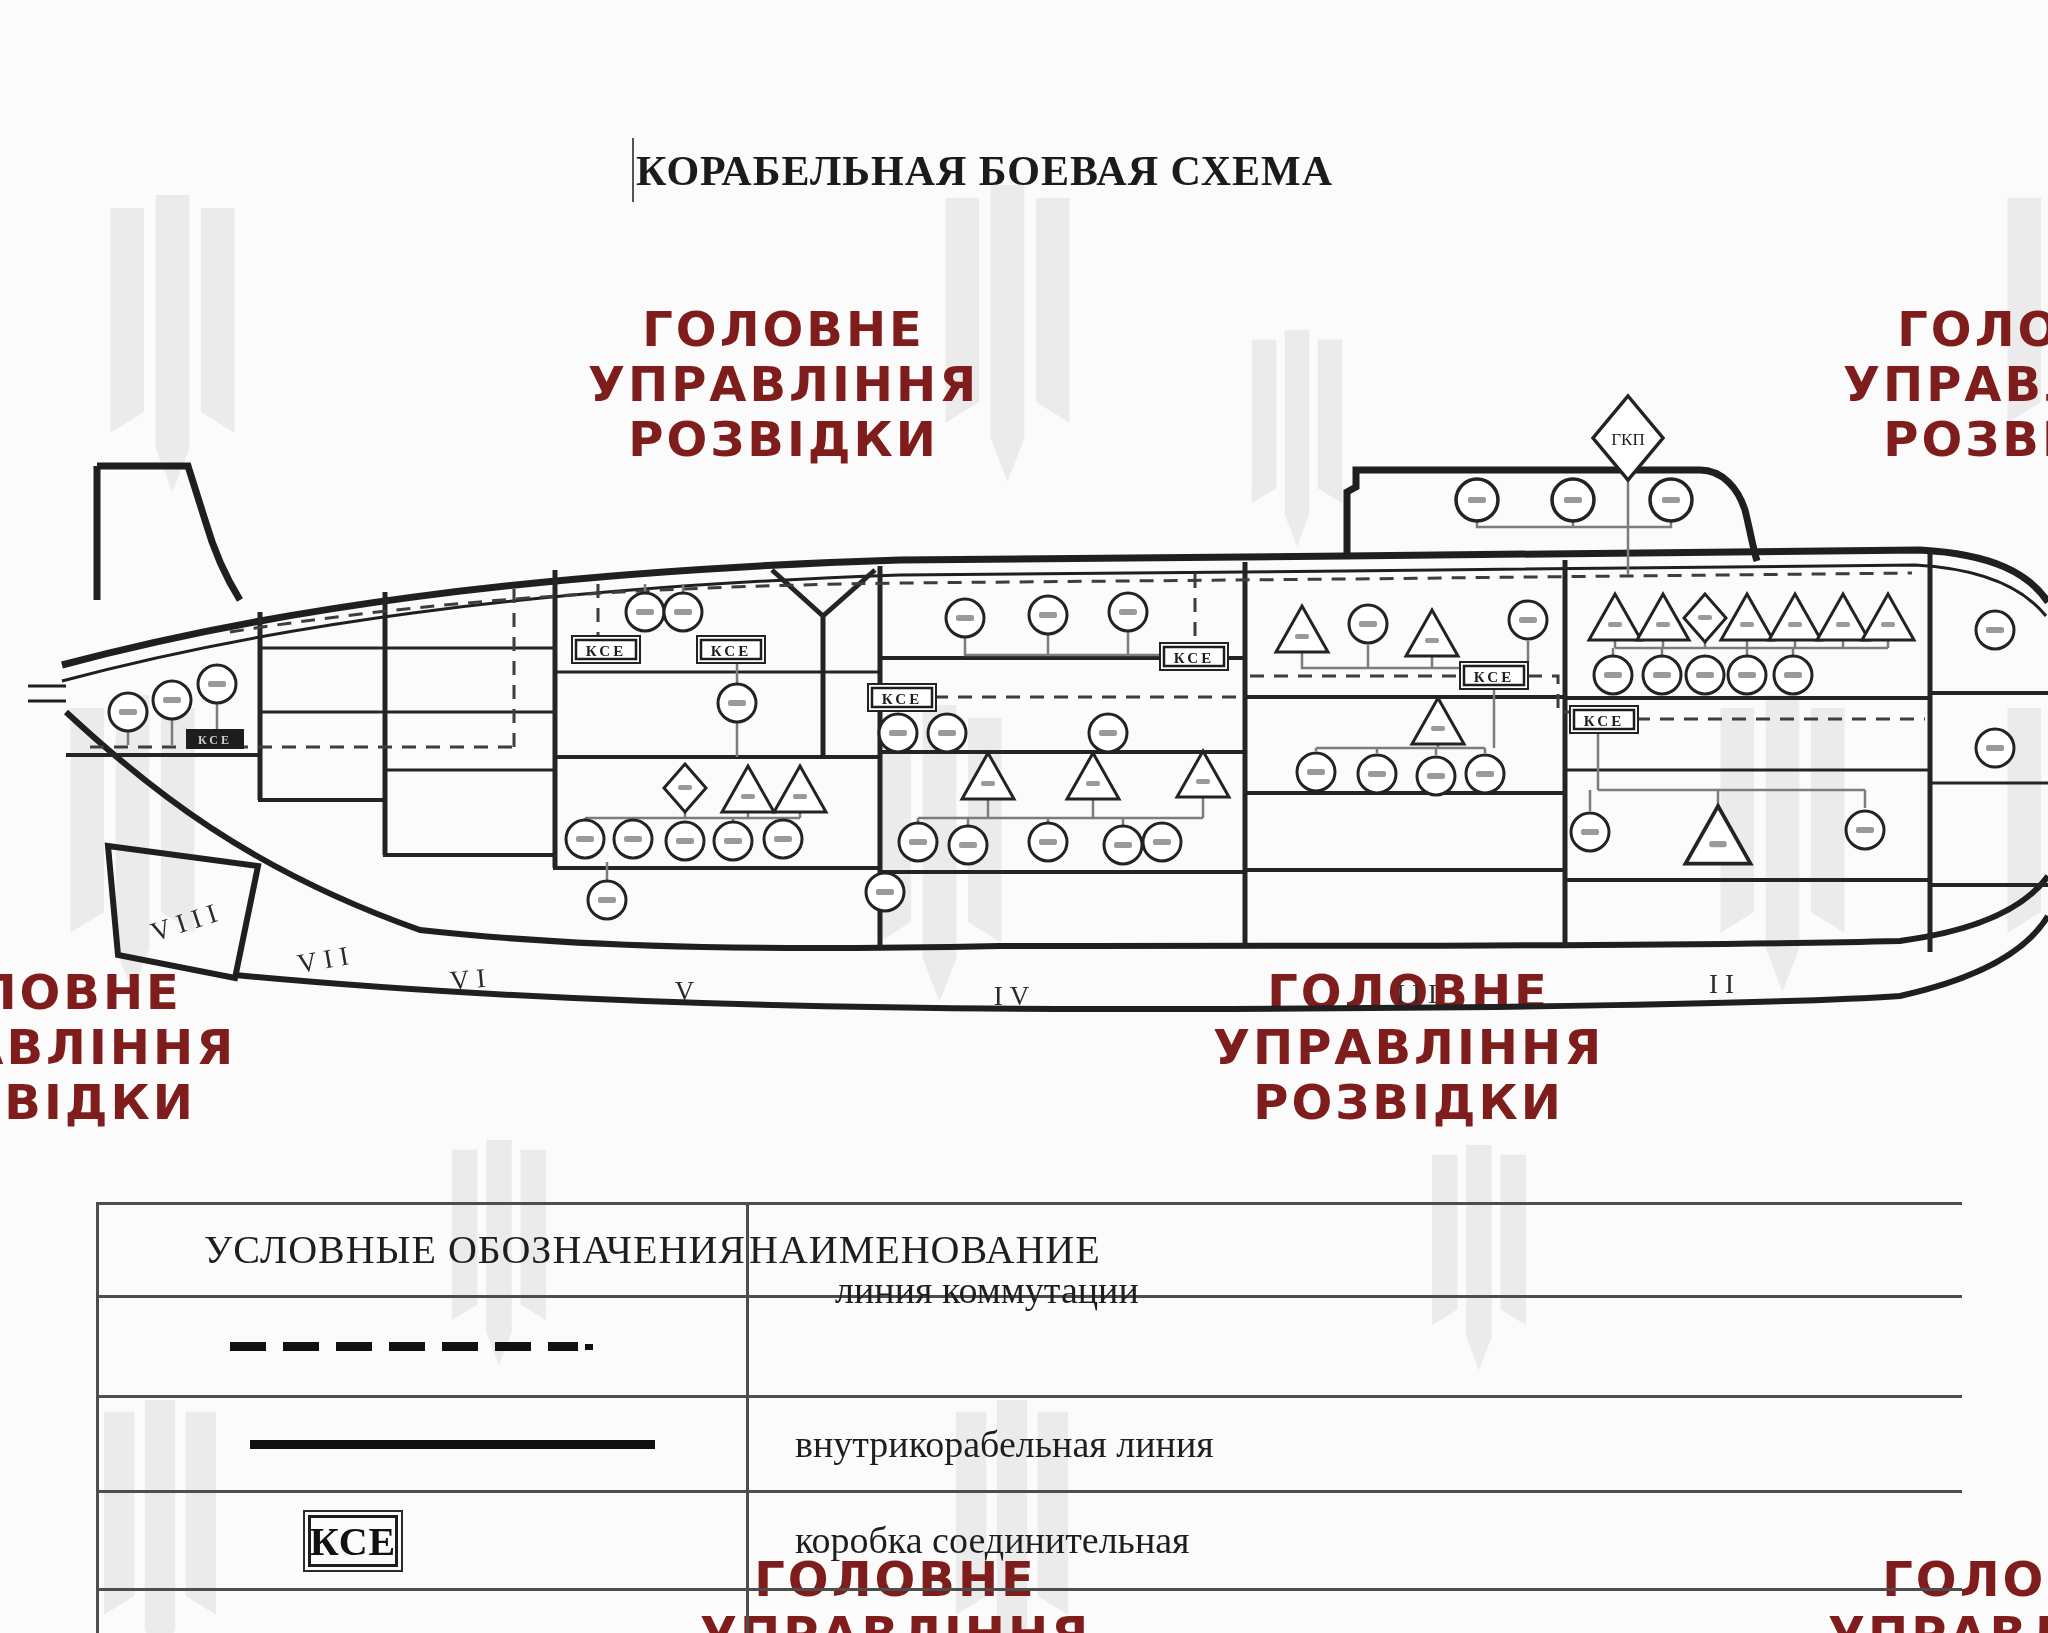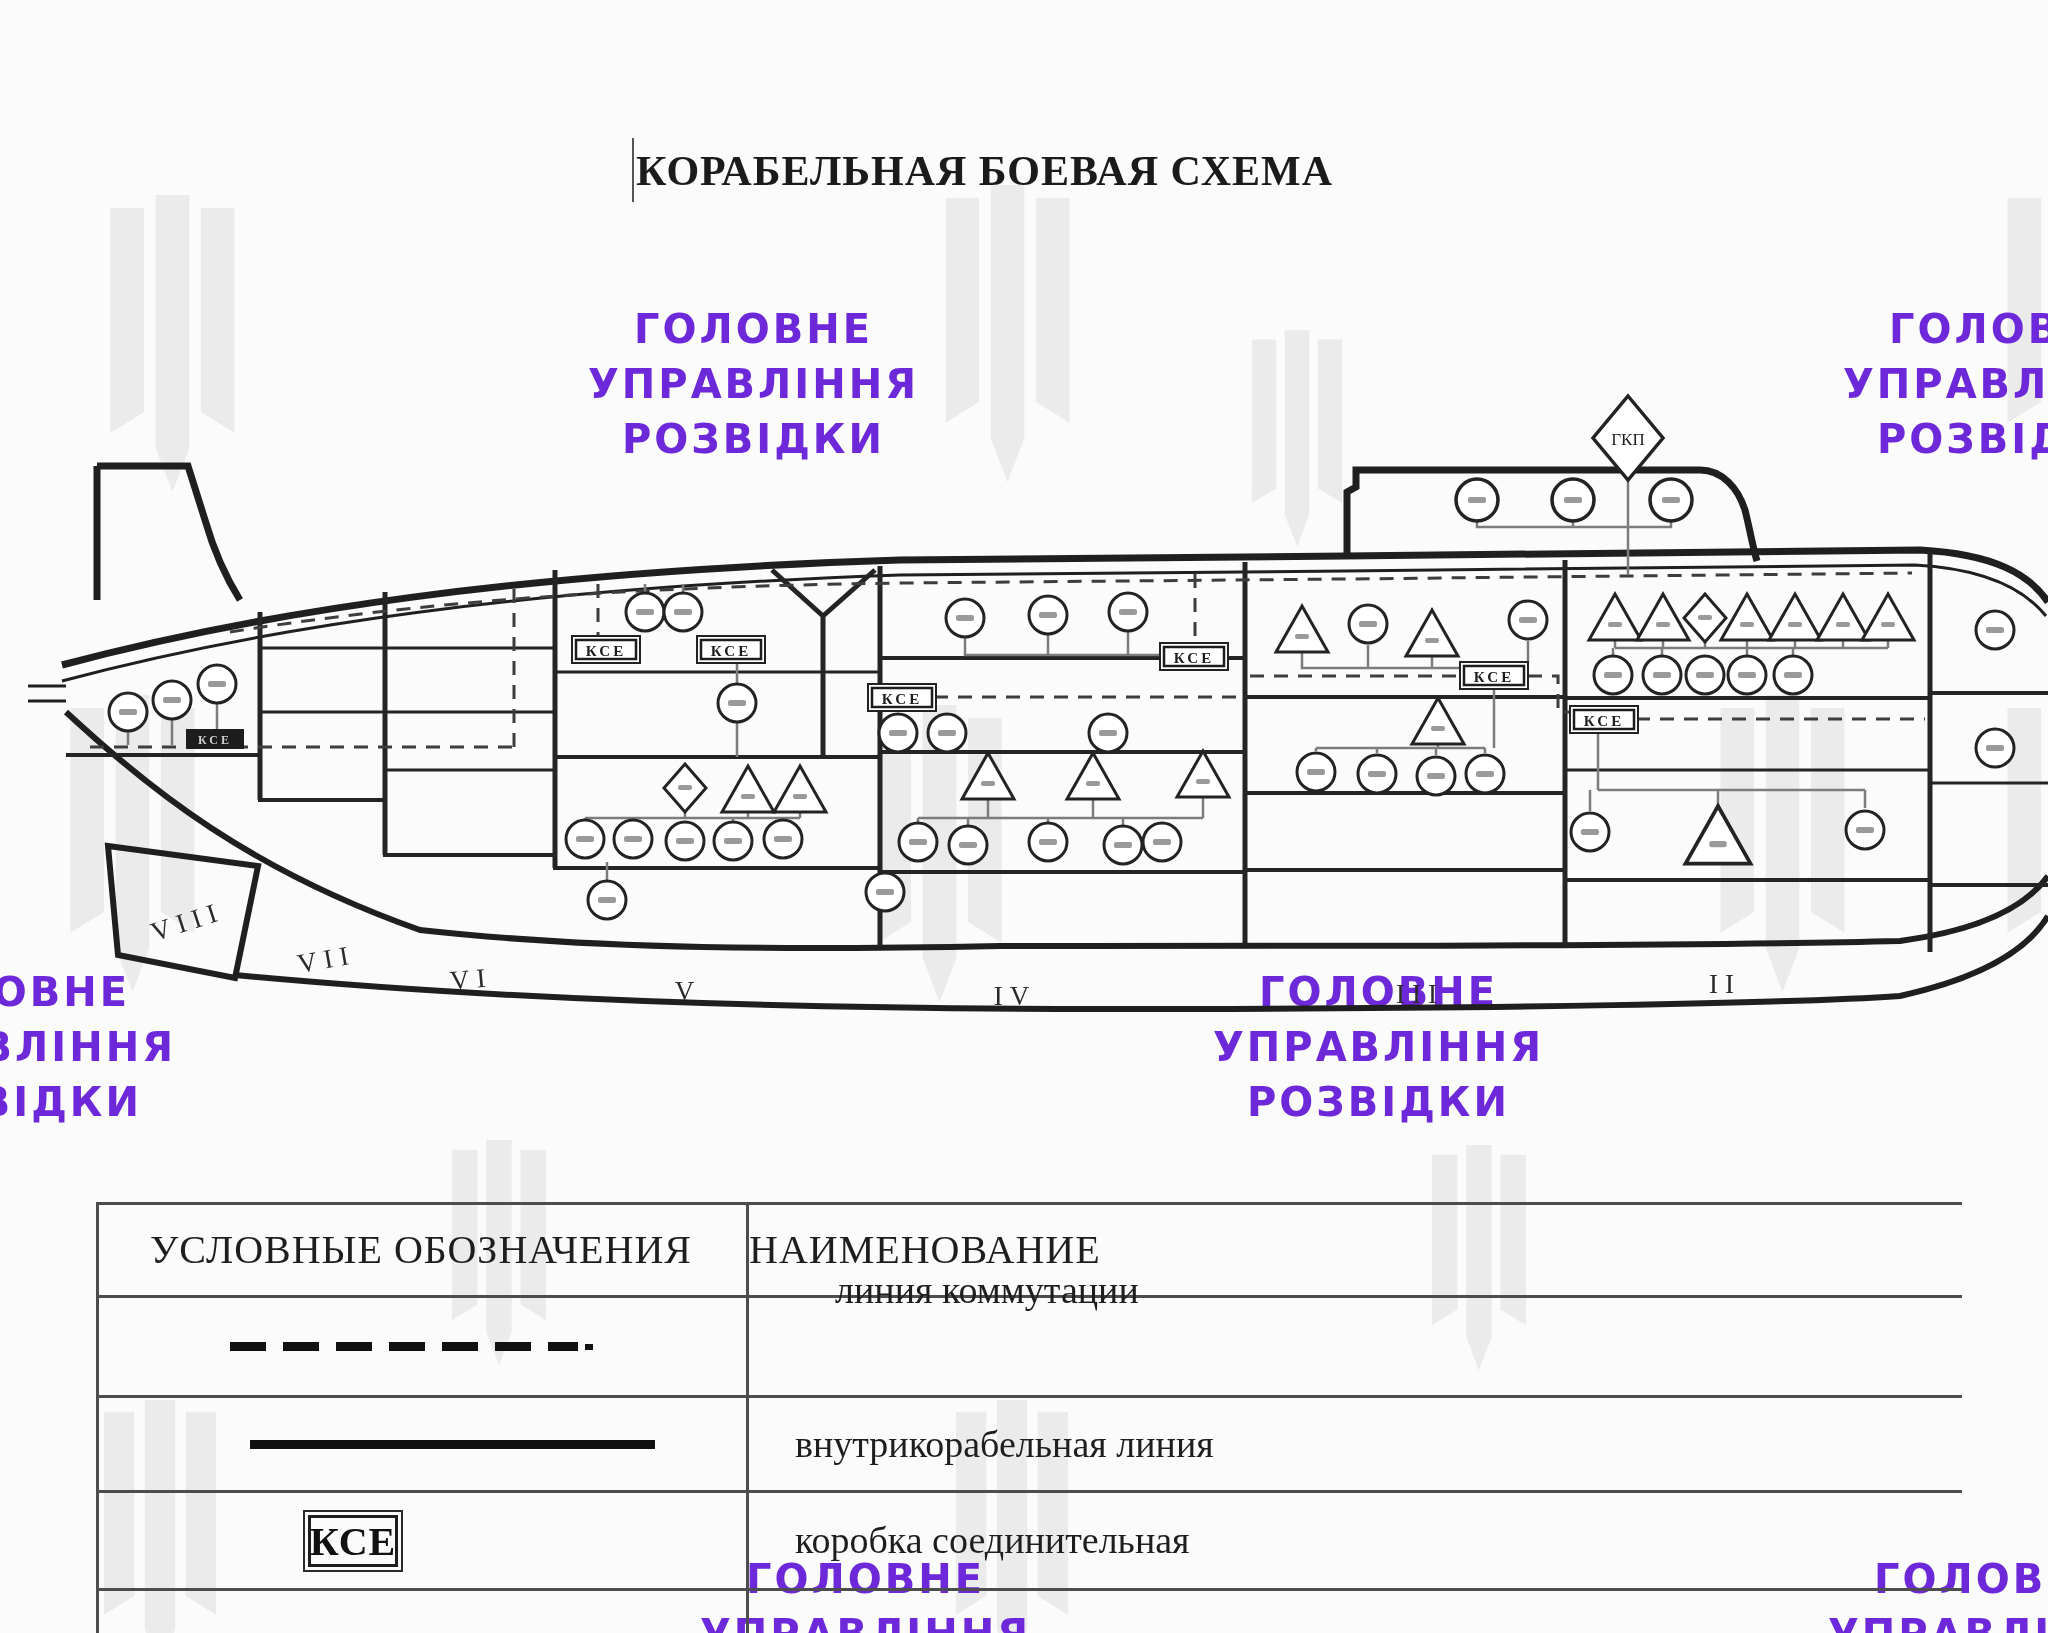--- a/index.html
+++ b/index.html
@@ -11,22 +11,22 @@
   
   #title{
     left:636px;top:140px;width:900px;height:62px;
     font-size:42px;font-weight:bold;letter-spacing:1px;white-space:nowrap;
     display:flex;align-items:center;color:#1b1b1b;
   }
   #title-caret{left:632px;top:138px;width:2px;height:64px;background:#555;}
   
   .wm{
     font-family:"DejaVu Sans","Liberation Sans",sans-serif;
-    font-weight:bold;font-size:40px;line-height:55px;letter-spacing:3px;
-    color:#6d28d9;white-space:nowrap;z-index:0;
+    font-weight:bold;font-size:48px;line-height:55px;letter-spacing:3px;
+    color:#7f1d1d;white-space:nowrap;z-index:0;
   }
   
   .tline{background:#4d4d4d;z-index:3;}
   .legend-text{font-size:38px;color:#1e1e1e;z-index:3;white-space:nowrap;}
   .legend-header{font-size:40px;letter-spacing:1px;}
   #legend-dash{
     left:230px;top:1342px;width:348px;height:9px;z-index:3;
     background:repeating-linear-gradient(90deg,#111 0 36px,transparent 36px 53px);
   }
   #legend-dash-dot{left:585px;top:1344px;width:8px;height:6px;background:#111;z-index:3;}
@@ -304,21 +304,21 @@
 <div>
 
   <div class="abs tline" style="left:96px;top:1202px;width:1866px;height:3px;"></div>
   <div class="abs tline" style="left:96px;top:1295px;width:1866px;height:3px;"></div>
   <div class="abs tline" style="left:96px;top:1395px;width:1866px;height:3px;"></div>
   <div class="abs tline" style="left:96px;top:1490px;width:1866px;height:3px;"></div>
   <div class="abs tline" style="left:96px;top:1588px;width:1866px;height:3px;"></div>
   <div class="abs tline" style="left:96px;top:1202px;width:3px;height:431px;"></div>
   <div class="abs tline" style="left:746px;top:1202px;width:3px;height:431px;"></div>
 
-  <div class="abs legend-text legend-header" style="left:96px;top:1226px;width:650px;text-align:center;">УСЛОВНЫЕ ОБОЗНАЧЕНИЯ</div>
+  <div class="abs legend-text legend-header" style="left:96px;top:1226px;width:650px;text-align:right;">УСЛОВНЫЕ ОБОЗНАЧЕНИЯ</div>
   <div class="abs legend-text legend-header" style="left:749px;top:1226px;width:1213px;text-align:left;">НАИМЕНОВАНИЕ</div>
 
   <div class="abs" id="legend-dash"></div>
   <div class="abs" id="legend-dash-dot"></div>
   <div class="abs legend-text" style="left:795px;top:1268px;margin-left:40px;">линия коммутации</div>
 
   <div class="abs" id="legend-solid"></div>
   <div class="abs legend-text" style="left:795px;top:1422px;">внутрикорабельная линия</div>
 
   <div class="abs" id="legend-kce">

